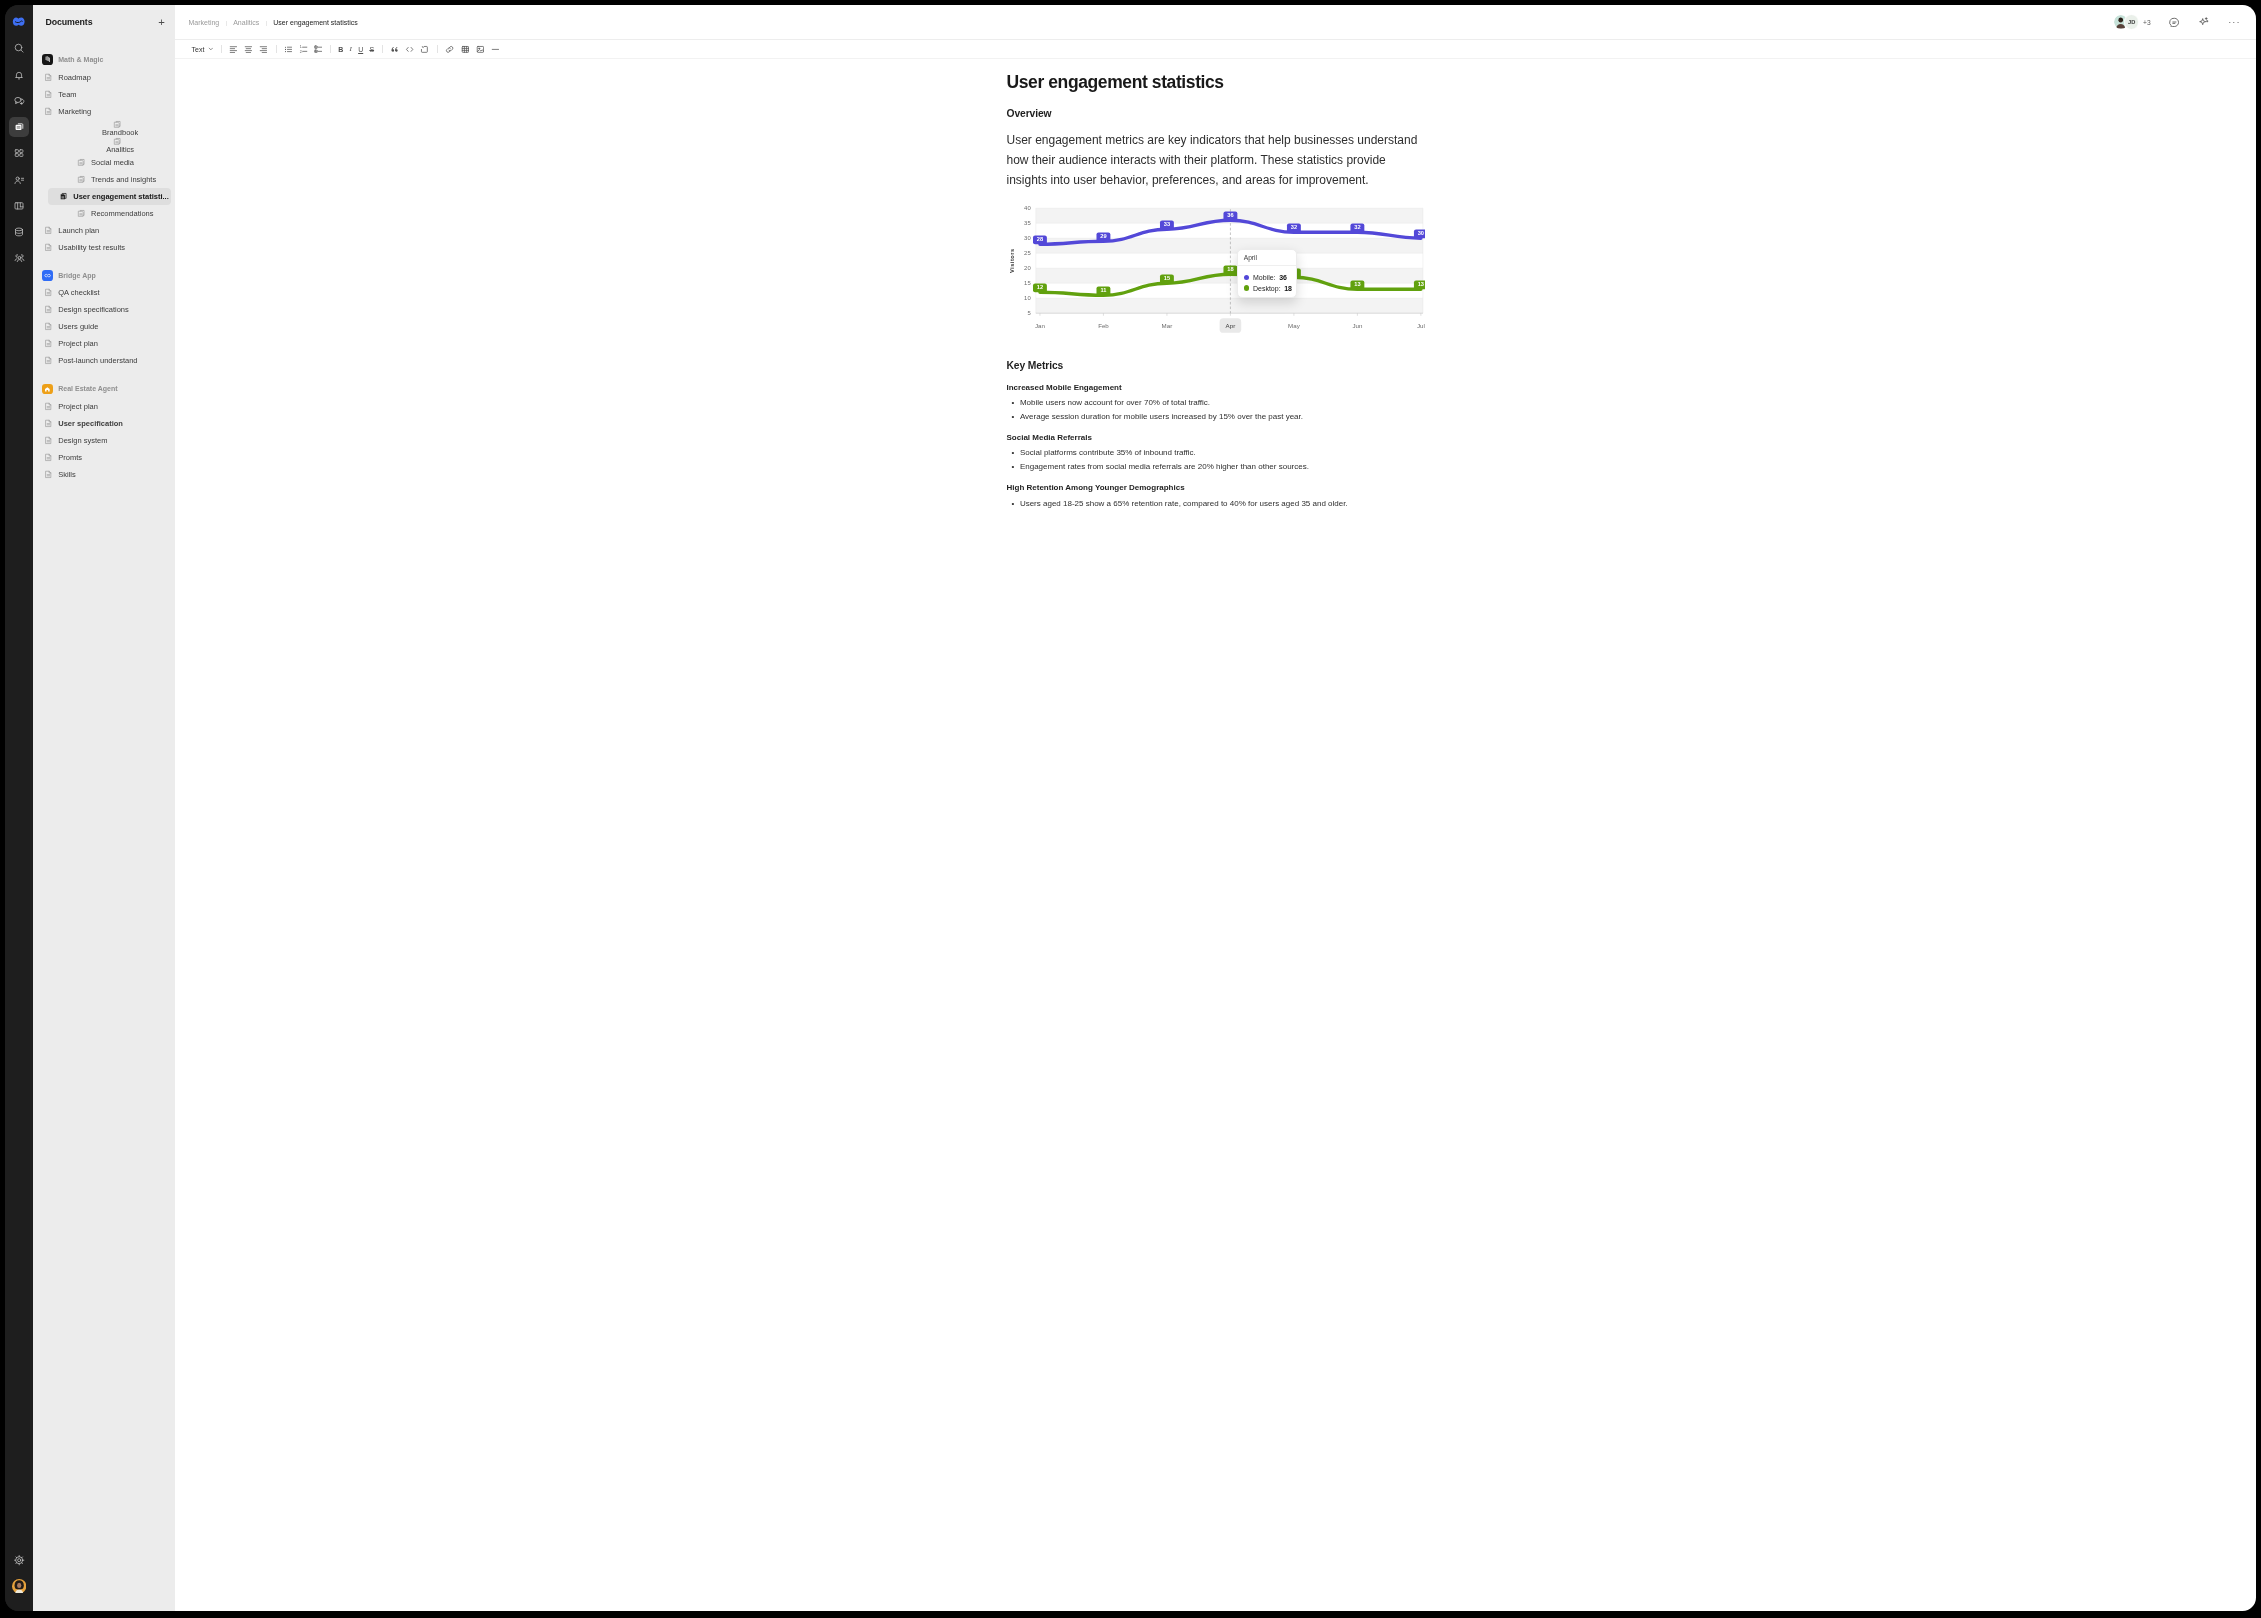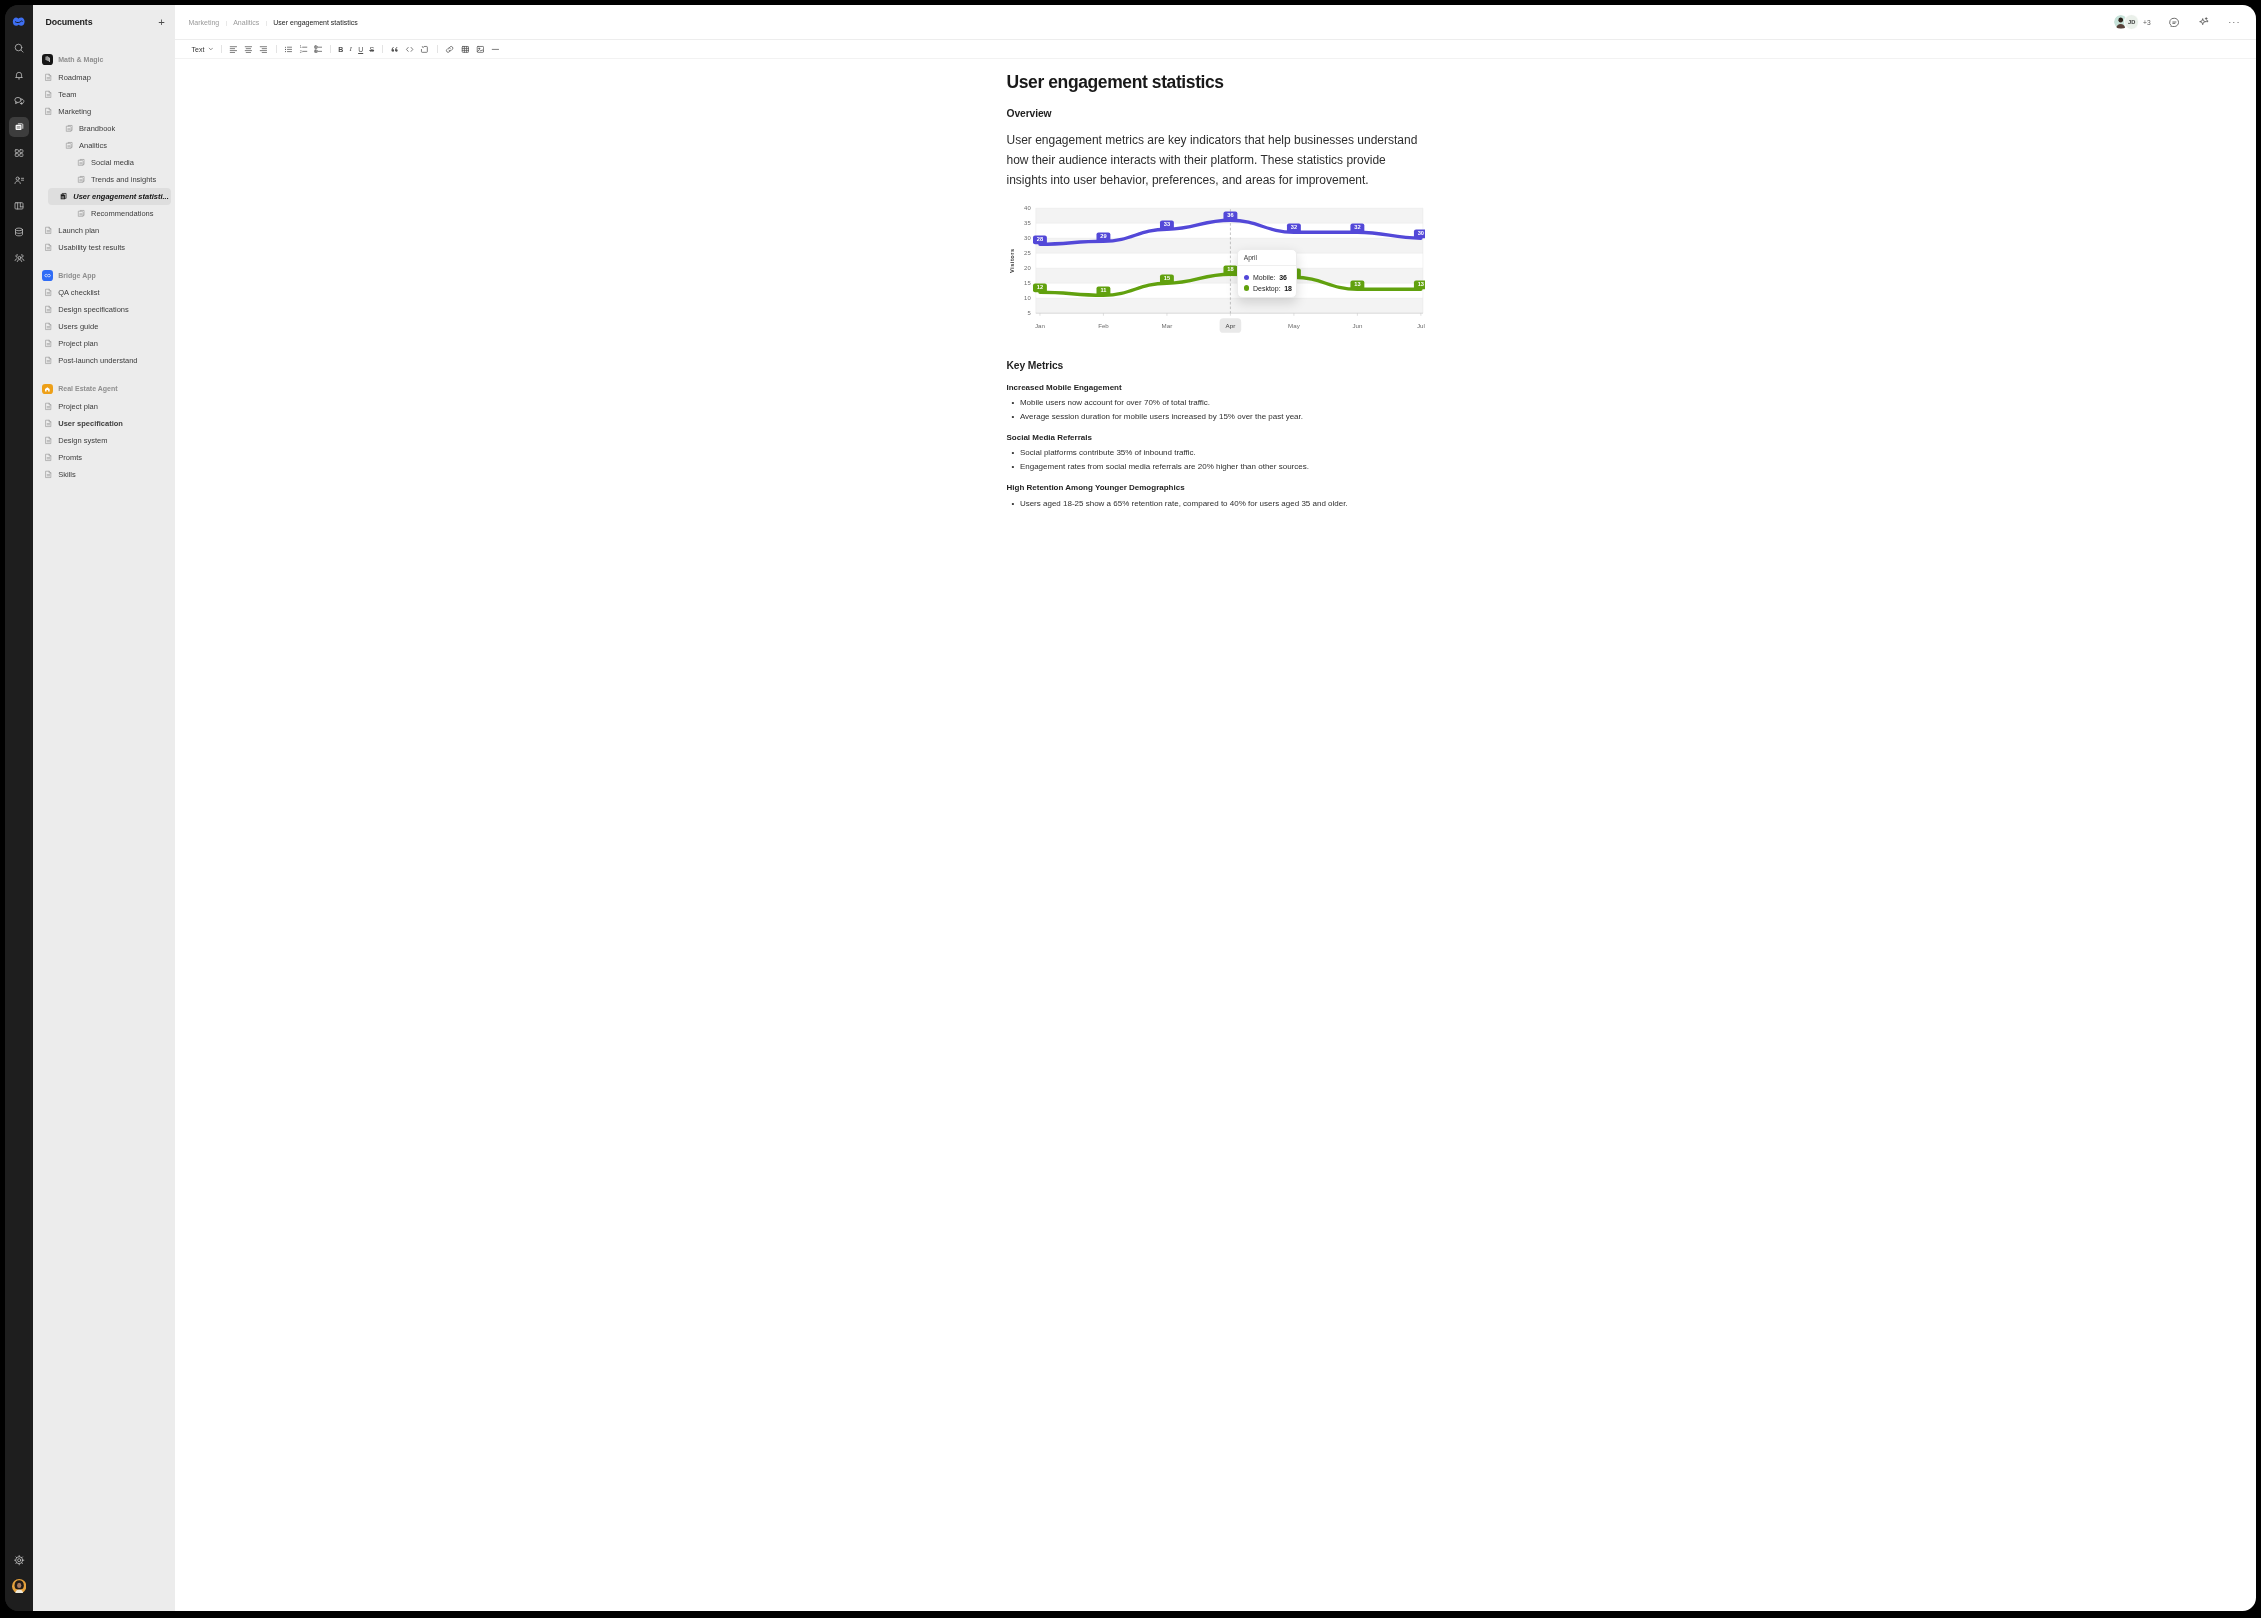--- a/index.html
+++ b/index.html
@@ -18,22 +18,22 @@
   .sb-header { display:flex; align-items:center; justify-content:space-between; padding:12.4px 10.3px 0 12.4px; }
   .sb-title { font-size:8.8px; font-weight:bold; color:#1b1b1b; letter-spacing:-0.1px; }
   .sb-plus { font-size:11.3px; color:#4c4c4c; font-weight:400; cursor:pointer; line-height:9.3px; }
   .tree { margin-top:21.6px; overflow:hidden; }
   .tree-row { display:flex; align-items:center; height:17px; font-size:7.5px; color:#3c3c3c; cursor:pointer; white-space:nowrap; }
   .tree-row .ticon { margin-right:5.1px; flex:0 0 auto; display:flex; }
   .tree-section { display:flex; align-items:center; height:18.5px; padding-left:9.3px; margin-top:1px; cursor:pointer; }
   .tree-section.gap { margin-top:10.3px; }
   .tree-section .appicon { width:10.8px; height:10.8px; border-radius:3.1px; margin-right:5.1px; display:flex; align-items:center; justify-content:center; flex:0 0 auto; }
   .tree-section .slabel { font-size:7px; font-weight:bold; color:#8f8f8f; }
-  .lvl0 { padding-left:11.3px; } .lvl1 { padding-left:32px; } .lvl2 { padding-left:44px; }
-  .tree-row.selected { padding-left:0; margin-left:15px; margin-right:4.6px; background:#dedede; border-radius:4.1px; padding-left:11.3px; color:#141414; font-weight:bold; overflow:hidden; text-overflow:ellipsis;font-style:italic; }
+  .lvl0 { padding-left:11.3px; } .lvl1 { padding-left:32px;flex-direction:column; } .lvl2 { padding-left:44px; }
+  .tree-row.selected { padding-left:0; margin-left:15px; margin-right:4.6px; background:#dedede; border-radius:4.1px; padding-left:11.3px; color:#141414; font-weight:bold; overflow:hidden; text-overflow:ellipsis; }
 
   
   .main { flex:1; background:#fff; display:flex; flex-direction:column; min-width:0; }
   .topbar { height:35px; flex:0 0 35px; display:flex; align-items:center; justify-content:space-between; padding:0 15.4px 0 13.4px; border-bottom:0.5px solid #ededed; }
   .breadcrumb { display:flex; align-items:center; gap:6.2px; font-size:7px; }
   .crumb { color:#9a9a9a; cursor:pointer; }
   .crumb.current { color:#232323; }
   .crumb-sep { color:#d5d5d5; font-size:6.2px; }
   .collab { display:flex; align-items:center; }
   .avatar { width:15.4px; height:15.4px; border-radius:50%; border:1px solid #fff; position:relative; overflow:hidden; flex:0 0 auto; }

